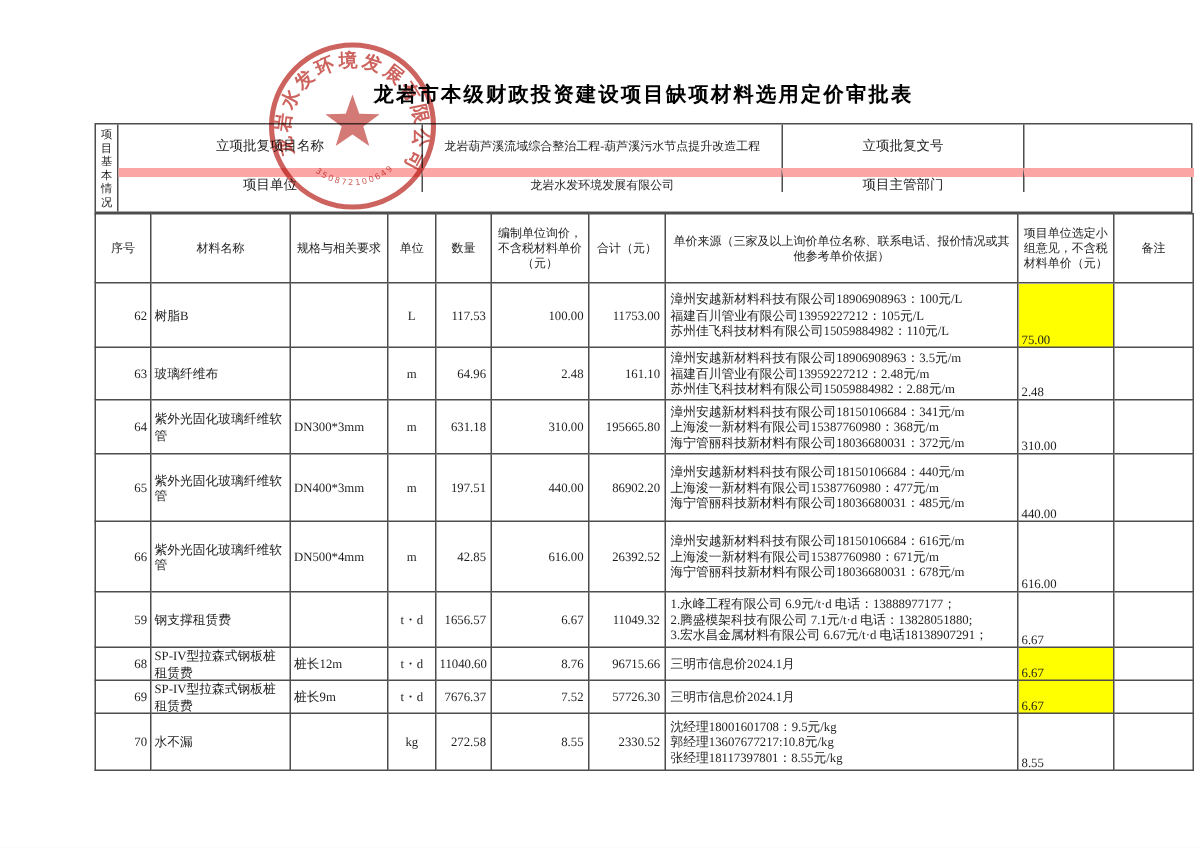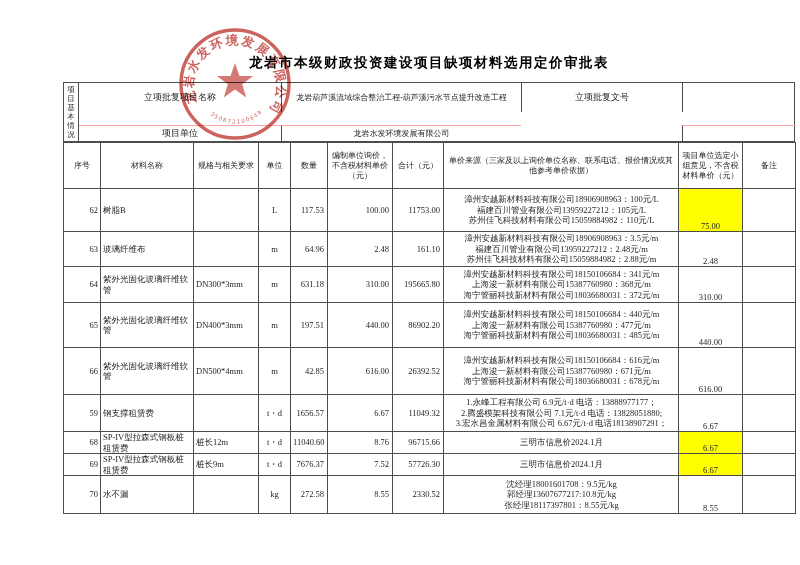--- a/index.html
+++ b/index.html
@@ -10,39 +10,39 @@
   .title{position:absolute;left:63px;top:54px;width:732px;text-align:center;
          font-size:13.5px;font-weight:600;letter-spacing:1.5px;color:#000000;}
 
   
   .info{position:absolute;left:63px;top:82px;width:732px;height:60px;border:1px solid #4d4d4d;}
   .info .cell{position:absolute;display:flex;align-items:center;justify-content:center;
               text-align:center;font-size:9px;line-height:11px;overflow:hidden;}
   .cell.side{left:0;top:0;width:15px;height:58px;border-right:1px solid #4d4d4d;
              font-size:7.5px;line-height:9px;word-break:break-all;padding:0 1px;}
   .cell.r1{top:0;height:29px;}
-  .cell.r2{top:42px;height:16px;border-top:1px solid #fca5a5;}
+  .cell.r2{top:29px;height:16px;border-top:6px solid #fca5a5;}
   .cell.cA{left:15px;width:202px;}
   .cell.cB{left:217px;width:240px;border-left:1px solid #4d4d4d;font-size:8px;}
   .cell.cC{left:457px;width:161px;border-left:1px solid #4d4d4d;}
   .cell.cD{left:618px;width:114px;border-left:1px solid #4d4d4d;}
 
   
   table.mat{position:absolute;left:63px;top:142px;width:732px;border-collapse:collapse;
             table-layout:fixed;}
   .mat th{border:1px solid #4d4d4d;font-weight:normal;font-size:8px;line-height:10px;
           text-align:center;vertical-align:middle;padding:1px 2px;overflow:hidden;}
   .mat thead tr{height:46px;}
   .mat td{border:1px solid #4d4d4d;font-size:8.5px;line-height:10.5px;padding:0 2px;
           overflow:hidden;vertical-align:middle;}
   td.c-no{text-align:right;padding-left:3px;}
   td.c-unit{text-align:center;}
   td.c-num{text-align:right;padding-right:3px;}
-  td.c-source{white-space:pre-line;text-align:center;padding-left:3px;margin-top:48px;}
-  td.c-sel{text-align:center;vertical-align:bottom;padding-right:2px;margin-left:48px;}
+  td.c-source{white-space:pre-line;text-align:left;padding-left:3px;margin-top:48px;}
+  td.c-sel{text-align:left;vertical-align:bottom;padding-right:2px;margin-left:48px;}
   td.hl{background:var(--hl,#ffff00);}
 
   
   .seal{position:absolute;left:176px;top:25px;width:118px;height:118px;
         opacity:.82;mix-blend-mode:multiply;pointer-events:none;}
   .seal circle{fill:none;stroke:var(--seal,#c2403a);stroke-width:3.4px;}
   .seal polygon{fill:var(--seal,#c2403a);opacity:.85;}
   .sealtxt{font-size:12.5px;letter-spacing:2.2px;fill:var(--seal,#c2403a);font-weight:600;
            font-family:"Liberation Serif","DejaVu Serif",serif;}
   .sealnum{font-size:5.5px;letter-spacing:1.3px;fill:var(--seal,#c2403a);
@@ -56,20 +56,21 @@
   <div class="title">龙岩市本级财政投资建设项目缺项材料选用定价审批表</div>
 
   <div class="info">
     <div class="cell side">项目基本情况</div>
     <div class="cell r1 cA">立项批复项目名称</div>
     <div class="cell r1 cC">立项批复文号</div>
     <div class="cell r1 cB">龙岩葫芦溪流域综合整治工程-葫芦溪污水节点提升改造工程</div>
     <div class="cell r1 cD"></div>
     <div class="cell r2 cA">项目单位</div>
     <div class="cell r2 cB">龙岩水发环境发展有限公司</div>
+    <div class="cell r2 cC">项目主管部门</div>
     <div class="cell r2 cD"></div>
   </div>
 
   <table class="mat">
     <colgroup>
       <col style="width:37px">
         <col style="width:93px">
         <col style="width:65px">
       <col style="width:32px">
         <col style="width:37px">

